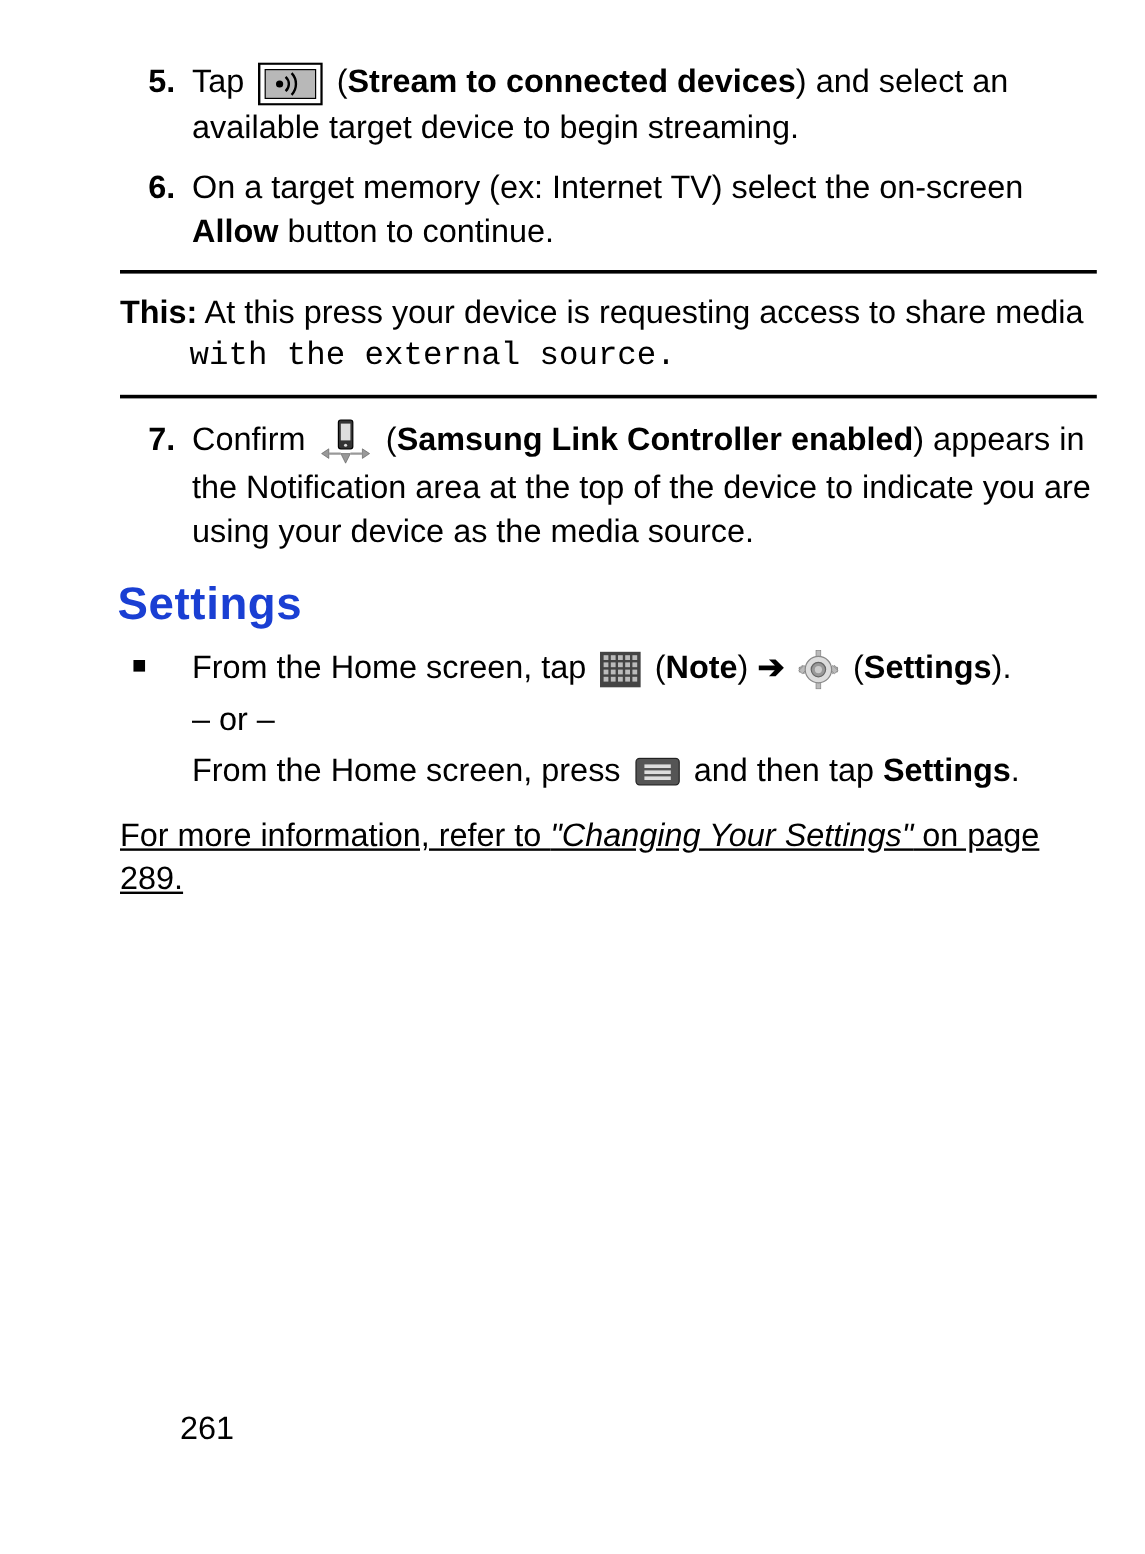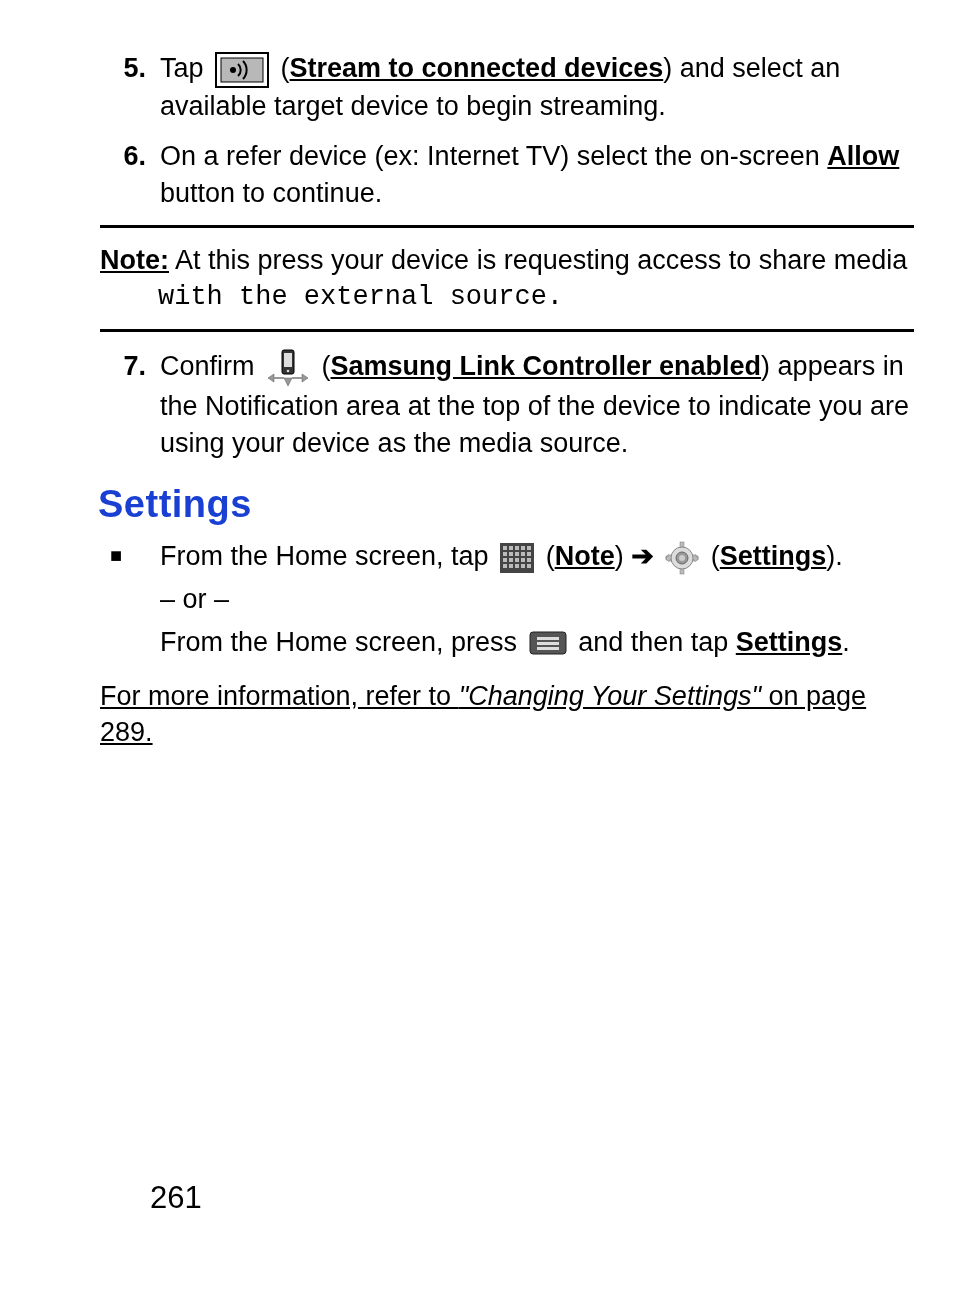--- a/index.html
+++ b/index.html
@@ -25,21 +25,21 @@
   .ol-num {
     width: 60px;
     flex: 0 0 60px;
     text-align: right;
     font-weight: bold;
     padding-right: 14px;
   }
   .ol-body {
     flex: 1;
   }
-  .bold { font-weight: bold; text-decoration: underline; }
+  .bold { font-weight: bold; }
   .note-rule {
     border: none;
     border-top: 3px solid #000;
     margin: 14px 0;
   }
   .note-block {
     margin: 6px 0 6px 0;
   }
   .note-body {
     margin-left: 0;
@@ -72,23 +72,23 @@
   .or { margin: 6px 0; }
   .inline-icon {
     display: inline-block;
     vertical-align: middle;
     margin: 0 4px;
   }
   .inline-icon svg { display:block; }
   .italic { font-style: italic; }
   .page-num {
     position: absolute;
-    bottom: 76px;
+    bottom: 87px;
     left: 150px;
-    font-size: 31px;
+    font-size: 27px;
   }
   .arrow { font-weight: bold; font-family: Arial, sans-serif; }
 </style>
 </head>
 <body>
 
 <div class="page">
 
   <div class="ol-item">
     <div class="ol-num">5.</div>
@@ -103,28 +103,28 @@
           <path d="M28 9 A13 13 0 0 1 28 27" fill="none" stroke="#000" stroke-width="2"></path>
         </svg>
       </span>
       <span> (</span><span class="bold">Stream to connected devices</span><span>) and select an available target device to begin streaming.</span>
     </div>
   </div>
 
   <div class="ol-item">
     <div class="ol-num">6.</div>
     <div class="ol-body">
-      <span>On a refer device (ex: Internet TV) select the on-screen </span><span class="bold">Allow</span><span> button to continue.</span>
+      <span>On a target memory (ex: Internet TV) select the on-screen </span><span class="bold">Allow</span><span> button to continue.</span>
     </div>
   </div>
 
   <hr class="note-rule">
   <div class="note-block">
     <div class="note-body">
-      <span class="bold">Note:</span><span> At this press your device is requesting access to share media</span>
+      <span class="bold">This:</span><span> At this press your device is requesting access to share media</span>
       <span class="note-indent">with the external source.</span>
     </div>
   </div>
   <hr class="note-rule">
 
   <div class="ol-item" style="margin-top:16px;">
     <div class="ol-num">7.</div>
     <div class="ol-body">
       <span>Confirm </span>
       <span class="inline-icon">

